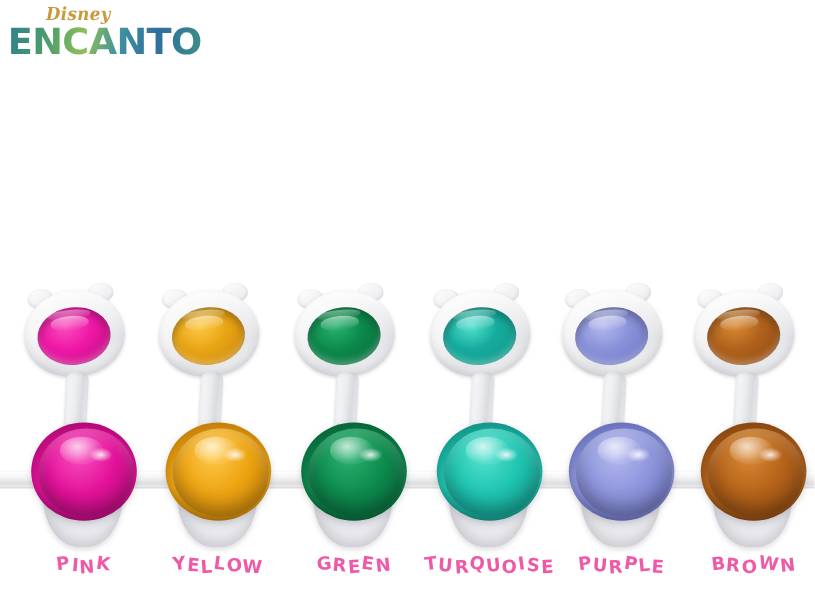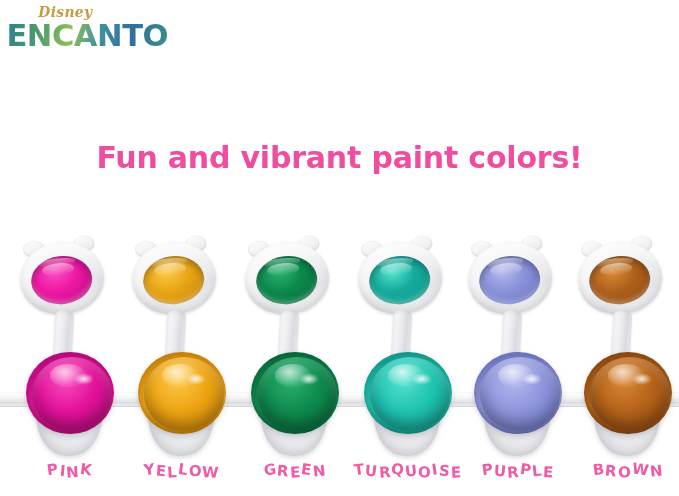--- a/index.html
+++ b/index.html
@@ -155,21 +155,20 @@
 </head>
 <body>
 
 <div id="stage">
 
   <div id="brand-logo">
     <div id="disney-wordmark">Disney</div>
     <div id="encanto-wordmark">ENCANTO</div>
   </div>
 
-  <div id="headline">Fun and vibrant paint colors!</div>
 
   <div id="pots-row">
     <div id="connector-rail"></div>
 
     <div class="pot-unit" style="left: 14px;">
       <div class="lid">
         <div class="lid-nub"></div>
         <div class="lid-nub right"></div>
         <div class="lid-shell">
           <div class="lid-well" style="background: radial-gradient(at 40% 30%, rgb(249, 79, 190) 0%, rgb(239, 24, 166) 42%, rgb(180, 10, 120) 100%);">

